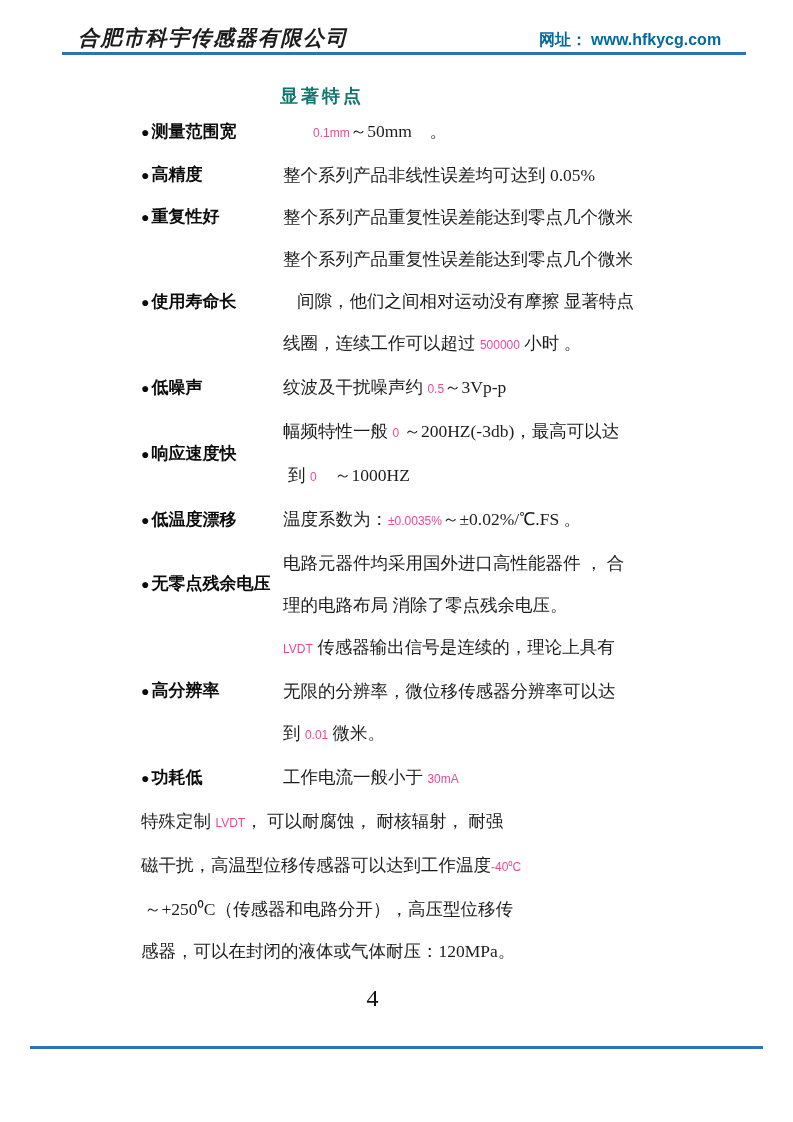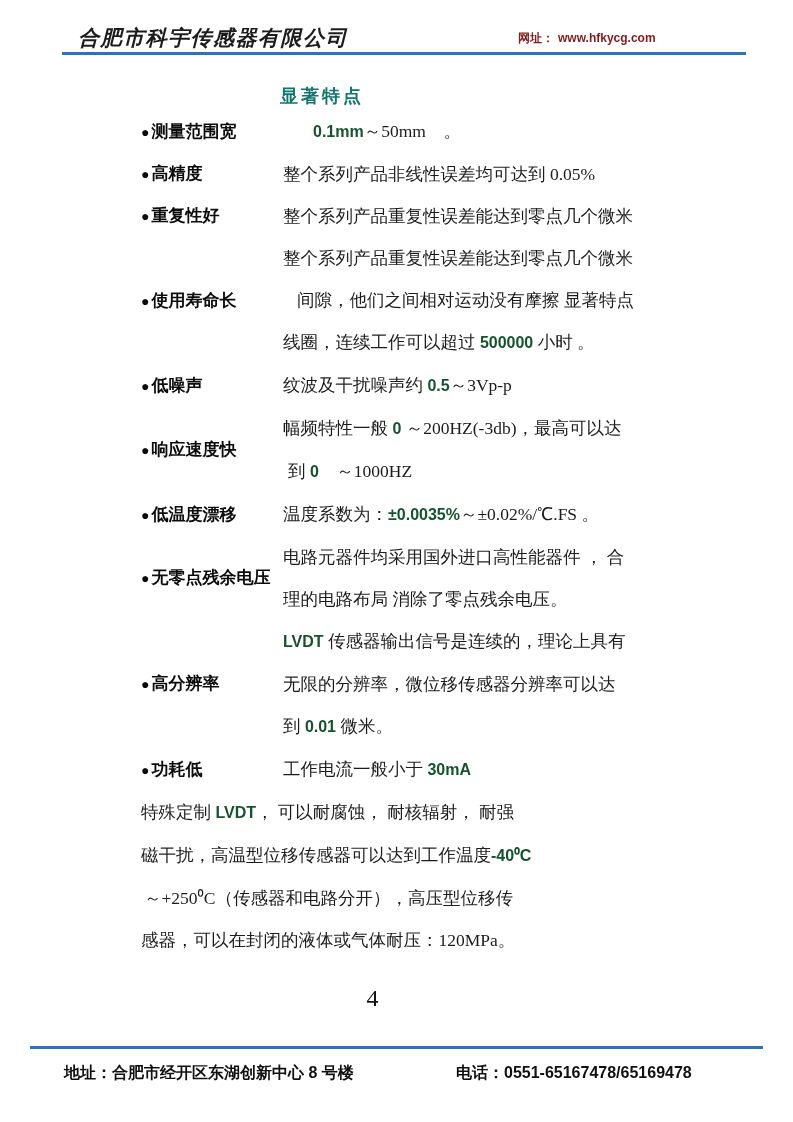--- a/index.html
+++ b/index.html
@@ -14,22 +14,22 @@
   
   .company{
     position:absolute;top:24px;left:66px;
     font-family:"Liberation Serif", serif;
     font-style:italic;font-weight:bold;
     font-size:21px;letter-spacing:1.5px;color:#1c1c1c;
     white-space:nowrap;
     margin-left:12px;
   }
   .site{
-    position:absolute;top:30px;left:518px;
-    font-weight:bold;font-size:12px;color:#7f1d1d;
+    position:absolute;top:30px;left:539px;
+    font-weight:bold;font-size:16px;color:#0369a1;
     white-space:nowrap;
   }
   .site .url{margin-left:4px;}
   .header-rule{
     position:absolute;top:52px;left:62px;width:684px;height:3px;
   }
   
   .doc-title{
     position:absolute;top:84px;left:280px;
     font-weight:bold;font-size:18px;letter-spacing:3px;color:#0f766e;
@@ -48,21 +48,21 @@
   }
   .bullet{font-size:14px;margin-right:2px;}
   .fdesc{flex:1;min-width:0;}
   .dline{
     font-family:"Liberation Serif", serif;
     font-size:17.5px;line-height:42px;
     white-space:nowrap;color:#1c1c1c;
   }
   .bnum{
     font-family:"Liberation Sans", sans-serif;
-    font-weight:bold;font-size:16px;color:#14532d;
+    font-weight:normal;font-size:12px;color:#ec4899;
   }
   
   .page-number{
     position:absolute;top:985px;left:0;width:745px;
     text-align:center;
     font-family:"Liberation Serif", serif;
     font-size:24px;color:#111;
   }
   .footer-rule{
     position:absolute;top:1046px;left:30px;width:733px;height:3px;
@@ -163,22 +163,14 @@
           <div class="dline" style="padding-left: 3px;"><span>～+250⁰C（传感器和电路分开），高压型位移传</span></div>
           <div class="dline"><span>感器，可以在封闭的液体或气体耐压：120MPa。</span></div>
         </div>
       </div>
     </div>
 
   <div class="page-number">4</div>
 
   <div class="footer-rule" style="background: rgb(46, 116, 181);"></div>
 
-  <div class="footer">
-    <span class="addr">
-      <span>地址：</span><span>合肥市经开区东湖创新中心 8 号楼</span>
-    </span>
-    <span class="phone">
-      <span>电话：</span><span>0551-65167478/65169478</span>
-    </span>
-  </div>
 
 </div>
 
 </body></html>

